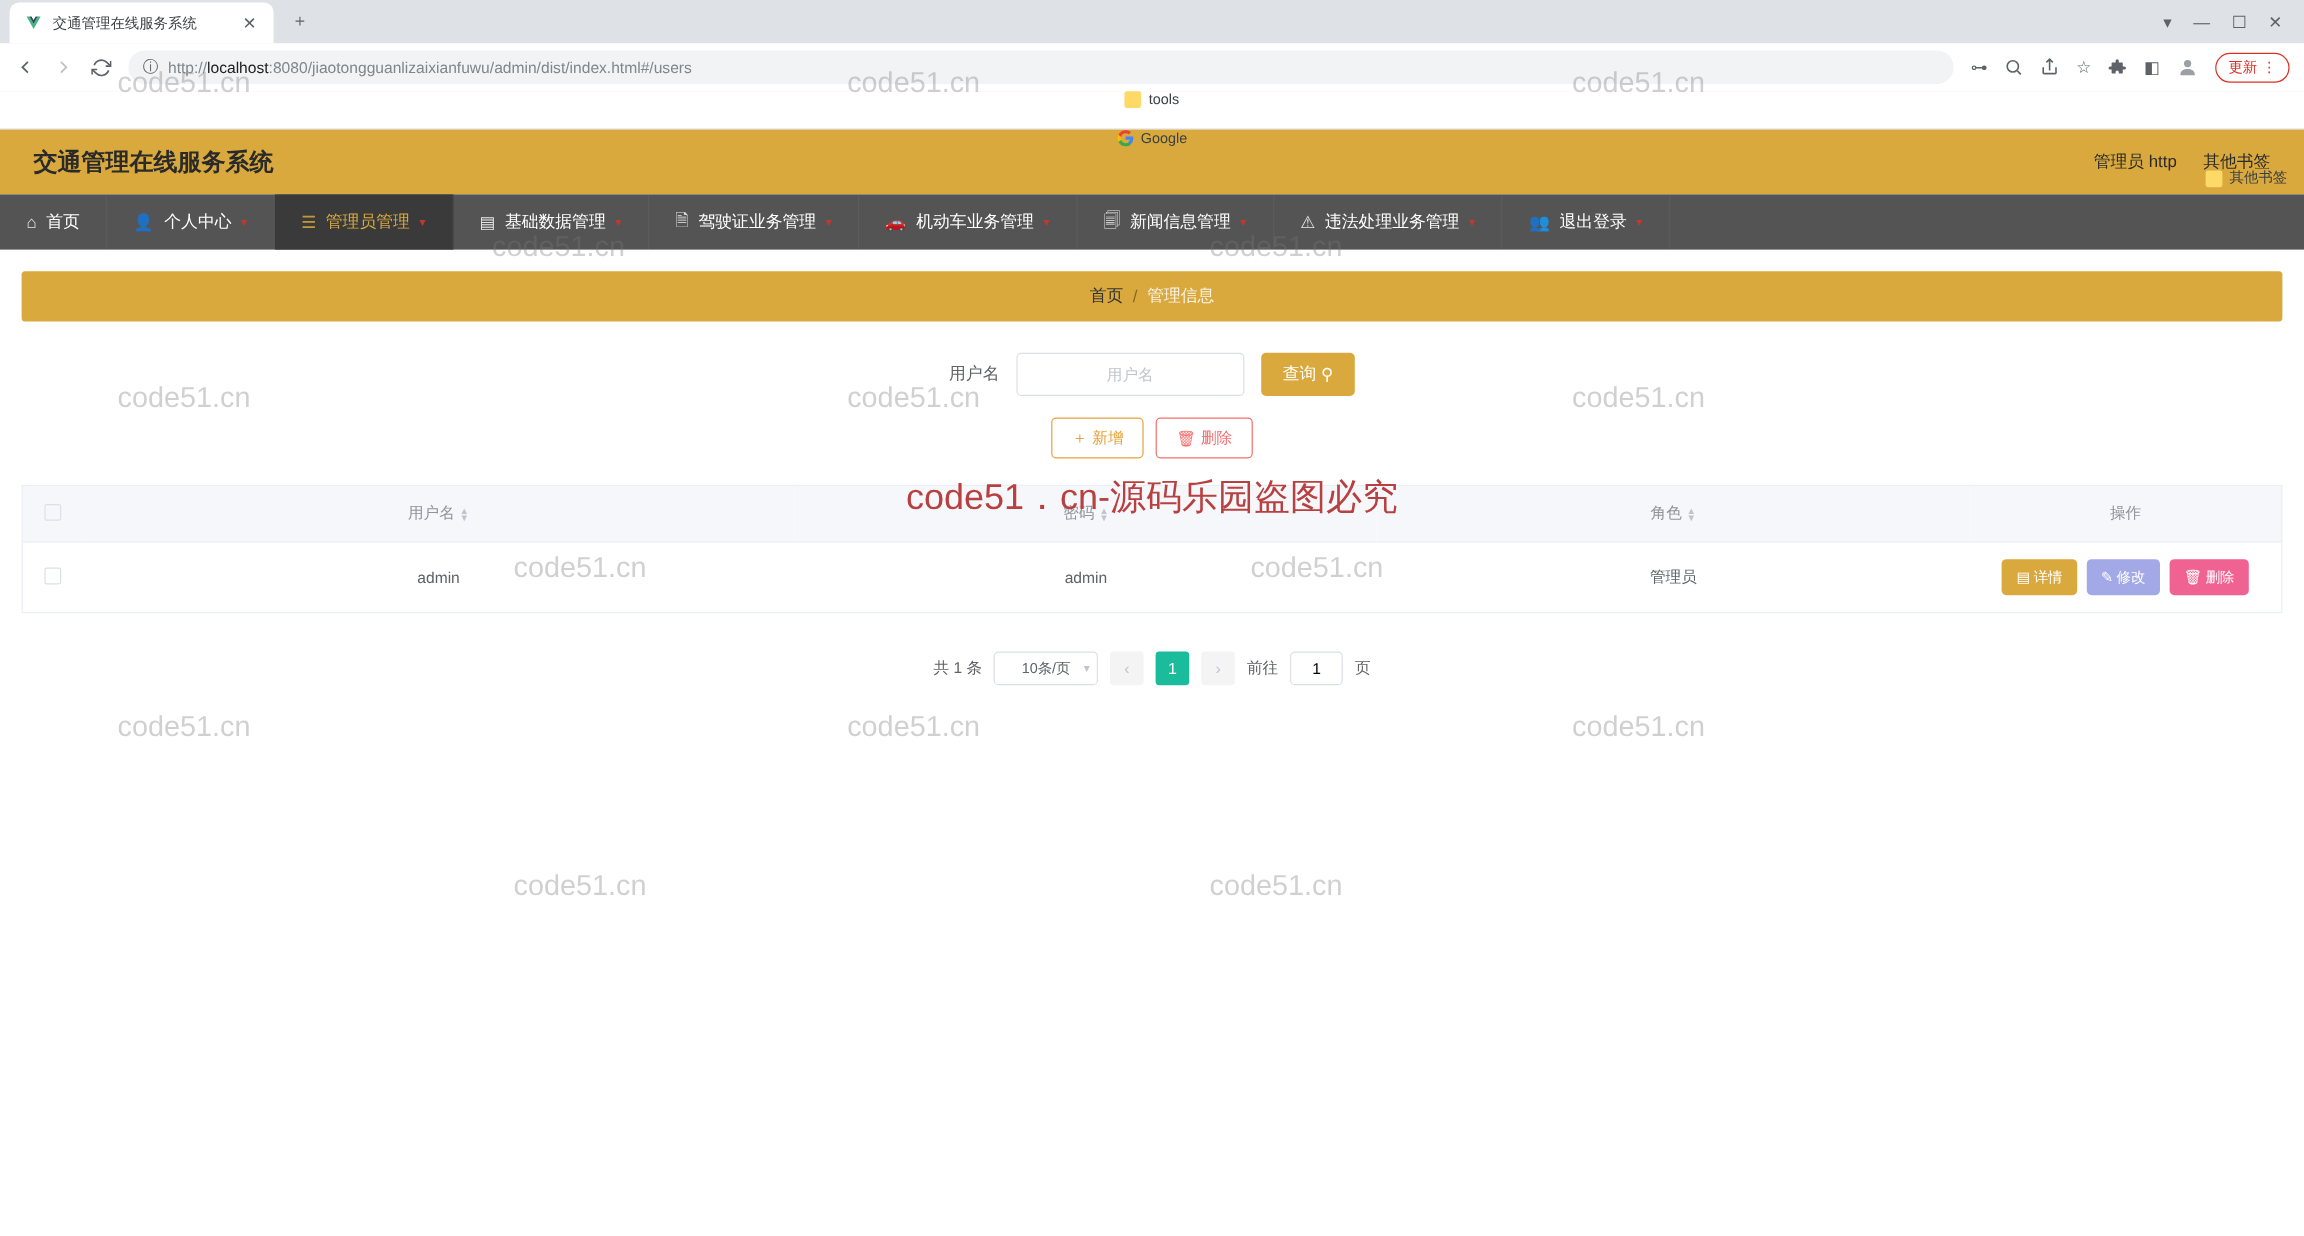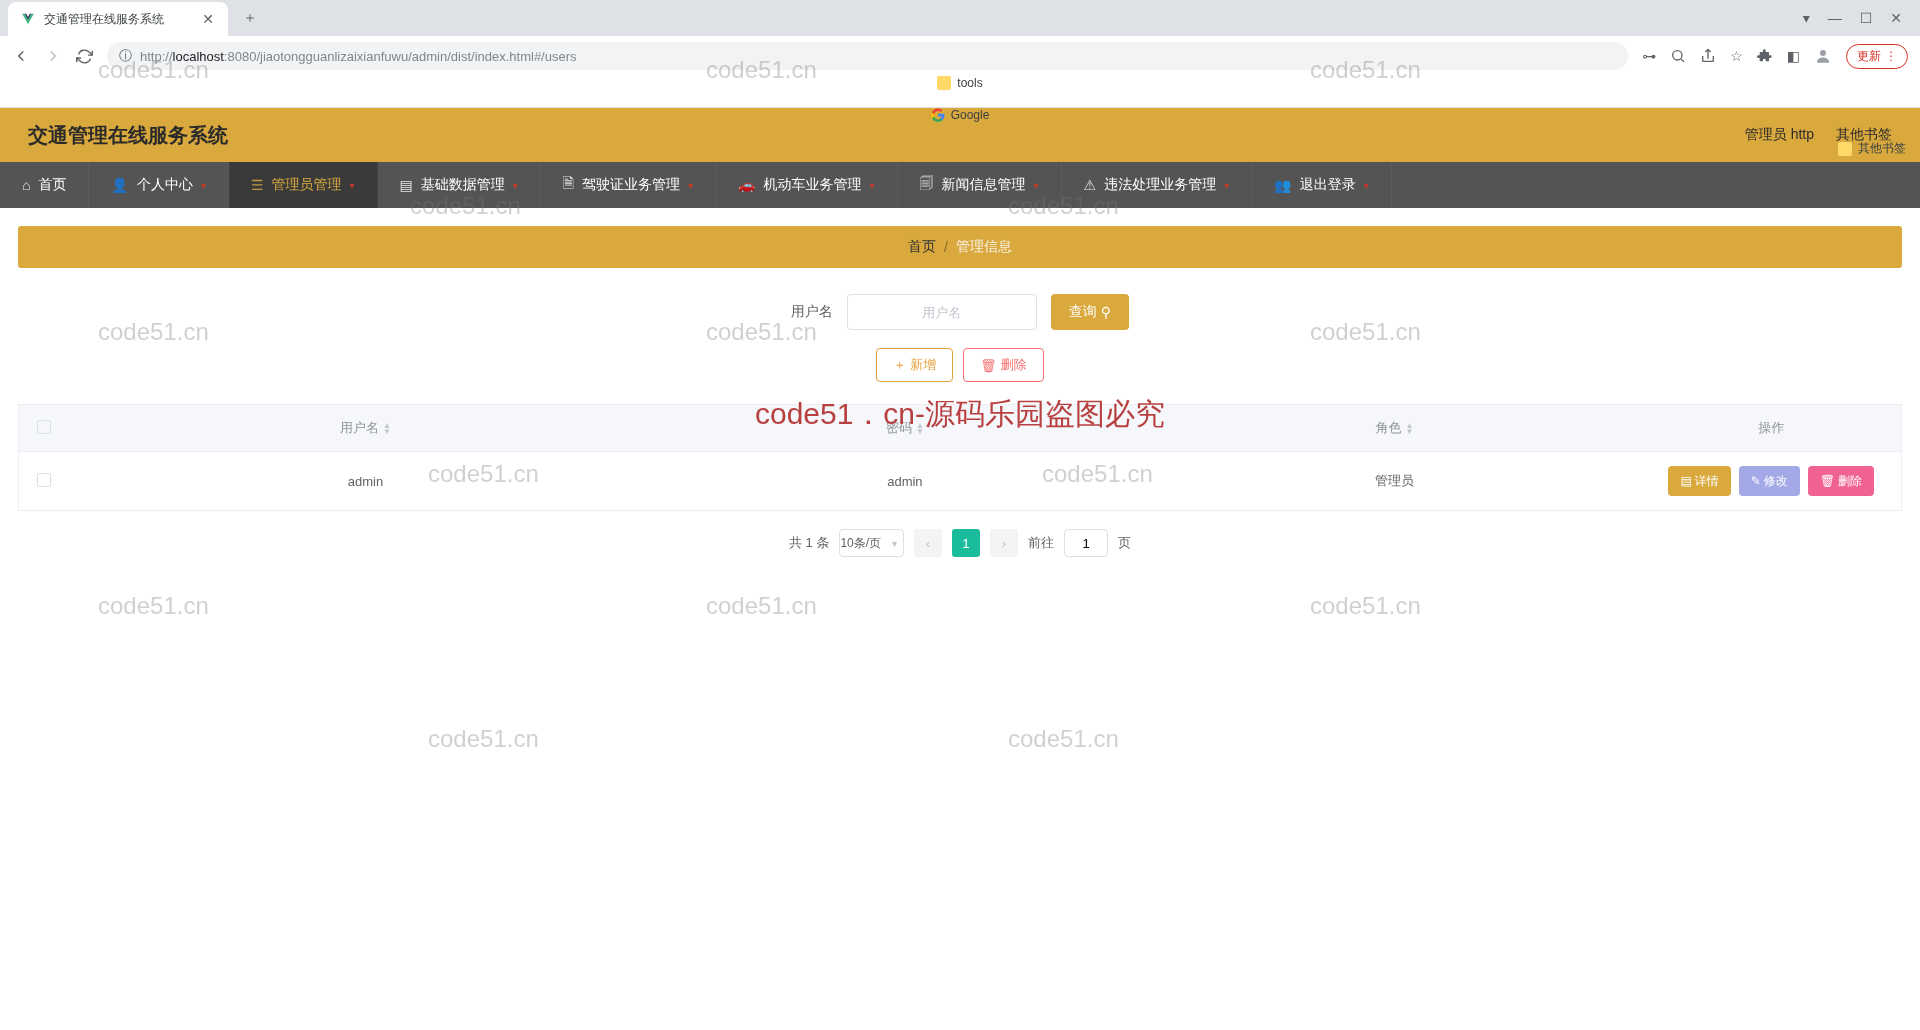--- a/index.html
+++ b/index.html
@@ -67,22 +67,22 @@
 .data-table th { background: #f5f7fa; font-weight: normal; color: #909399; }
 .checkbox { width: 14px; height: 14px; border: 1px solid #dcdfe6; border-radius: 2px; display: inline-block; }
 .sort-icons { display: inline-flex; flex-direction: column; font-size: 8px; line-height: 6px; color: #c0c4cc; margin-left: 4px; vertical-align: middle; }
 .row-actions { display: flex; justify-content: center; gap: 8px; }
 .btn-sm { border: none; border-radius: 4px; height: 30px; padding: 0 12px; font-size: 12px; cursor: pointer; display: flex; align-items: center; gap: 3px; color: #fff; }
 .btn-sm.detail { background: #d9a93e; }
 .btn-sm.edit { background: #a3a9e6; }
 .btn-sm.delete { background: #f06292; }
 
 
-.pagination { display: flex; justify-content: center; align-items: center; gap: 10px; margin-top: 18px; font-size: 13px; color: #606266; }
-.page-select { border: 1px solid #dcdfe6; border-radius: 4px; height: 28px; padding: 0 22px 0 0; font-size: 12px; color: #606266; background: #fff; position: relative; display: flex; align-items: center; }
+.pagination { display: flex; justify-content: center; align-items: center; gap: 10px; margin-top: 32px; font-size: 13px; color: #606266; }
+.page-select { border: 1px solid #dcdfe6; border-radius: 4px; height: 28px; padding: 0 22px 0 22px; font-size: 12px; color: #606266; background: #fff; position: relative; display: flex; align-items: center; }
 .page-btn { width: 28px; height: 28px; border: none; background: #f4f4f5; border-radius: 3px; color: #c0c4cc; cursor: pointer; display: flex; align-items: center; justify-content: center; }
 .page-btn.active { background: #1abc9c; color: #fff; }
 .page-jump { width: 44px; height: 28px; border: 1px solid #dcdfe6; border-radius: 4px; text-align: center; font-size: 13px; }
 
 
 .watermark { position: absolute; color: rgba(120,120,120,0.35); font-size: 24px; pointer-events: none; }
 .watermark-big { position: absolute; color: #b84040; font-size: 30px; font-weight: 500; pointer-events: none; left: 50%; transform: translateX(-50%); }
 .wm-container { position: fixed; inset: 0; pointer-events: none; }
 
 svg { display: block; }

